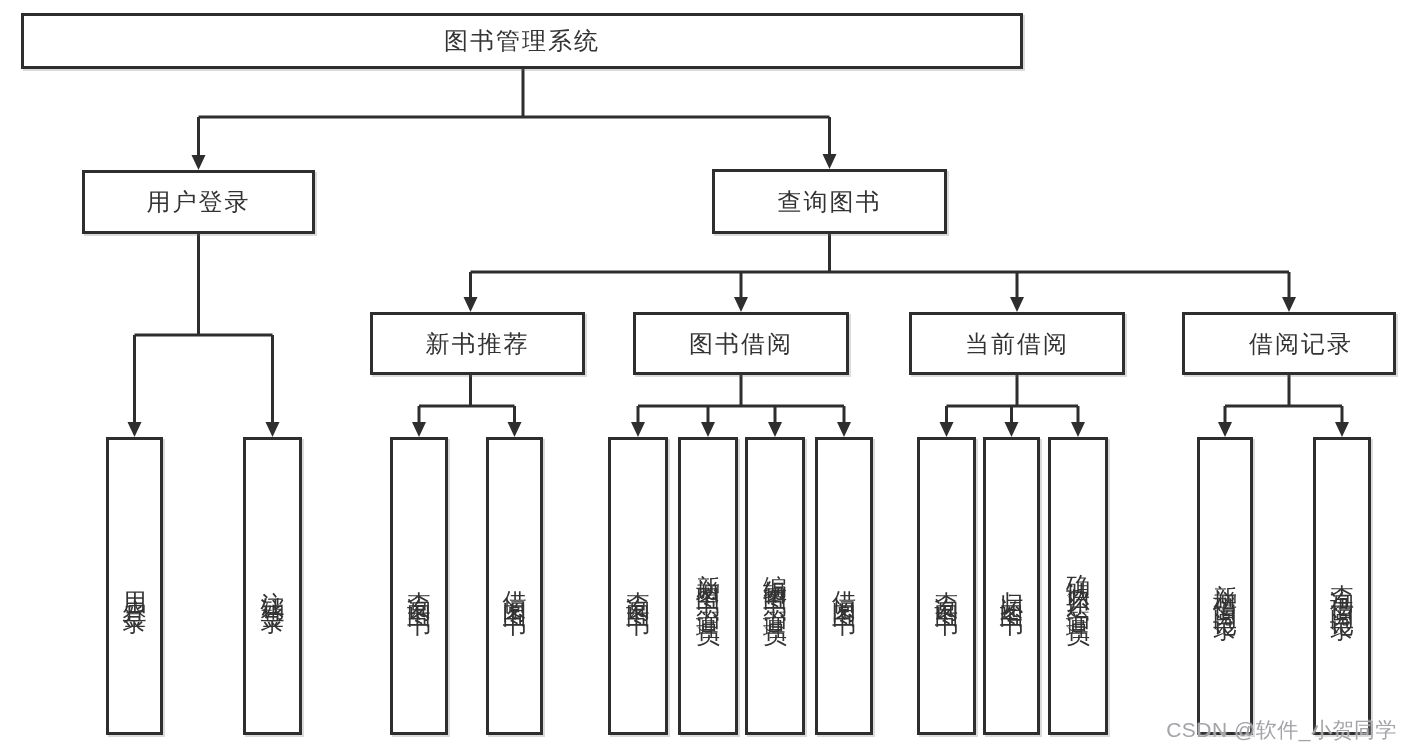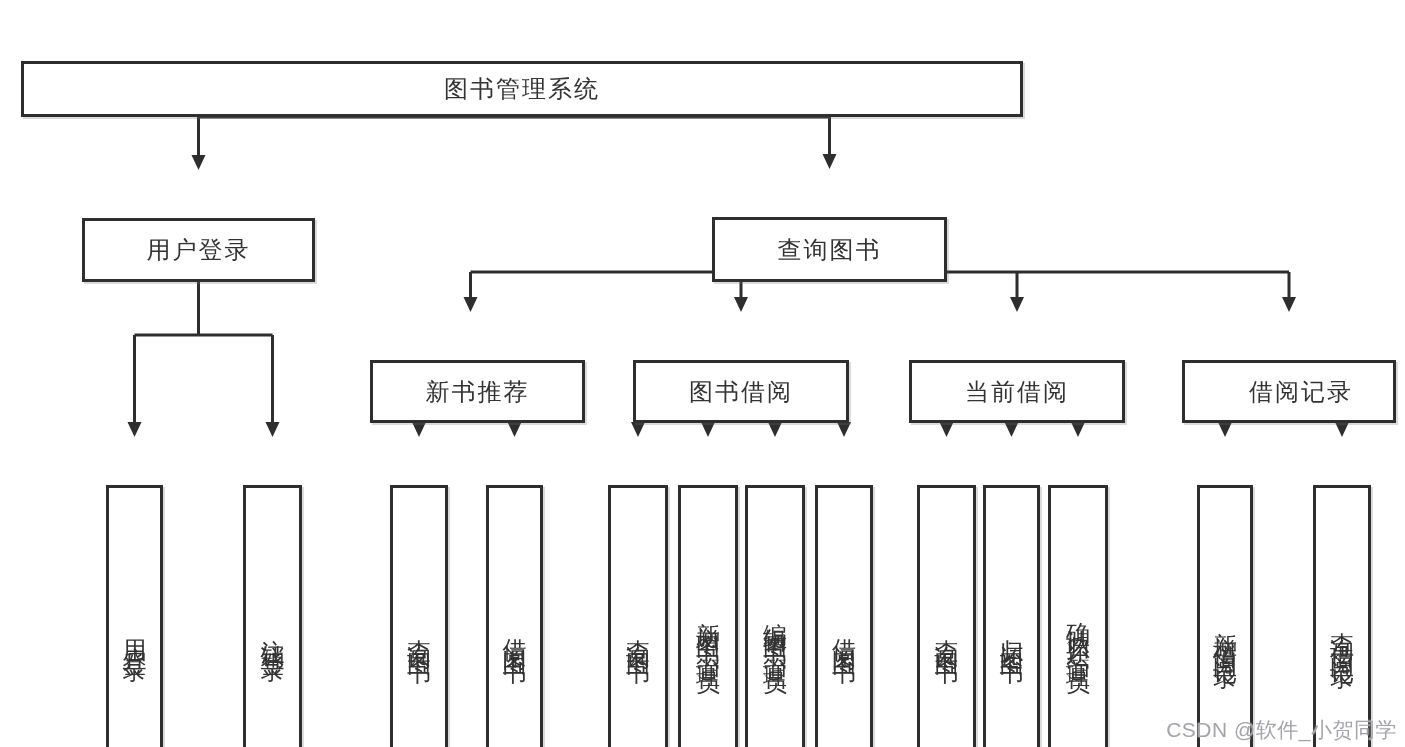--- a/index.html
+++ b/index.html
@@ -19,21 +19,20 @@
   .node {
     position: absolute;
     box-sizing: border-box;
     background: #ffffff;
     border: 3px solid #2e2e2e;
     display: flex;
     align-items: center;
     justify-content: center;
     color: #333333;
     box-shadow: 2px 2px 0 rgba(110,110,110,0.25);
-    margin-top: 48px;
   }
   .hnode span {
     font-size: 24px;
     letter-spacing: 2px;
     white-space: nowrap;
   }
   .vnode span {
     writing-mode: vertical-rl;
     text-orientation: mixed;
     font-size: 24px;

